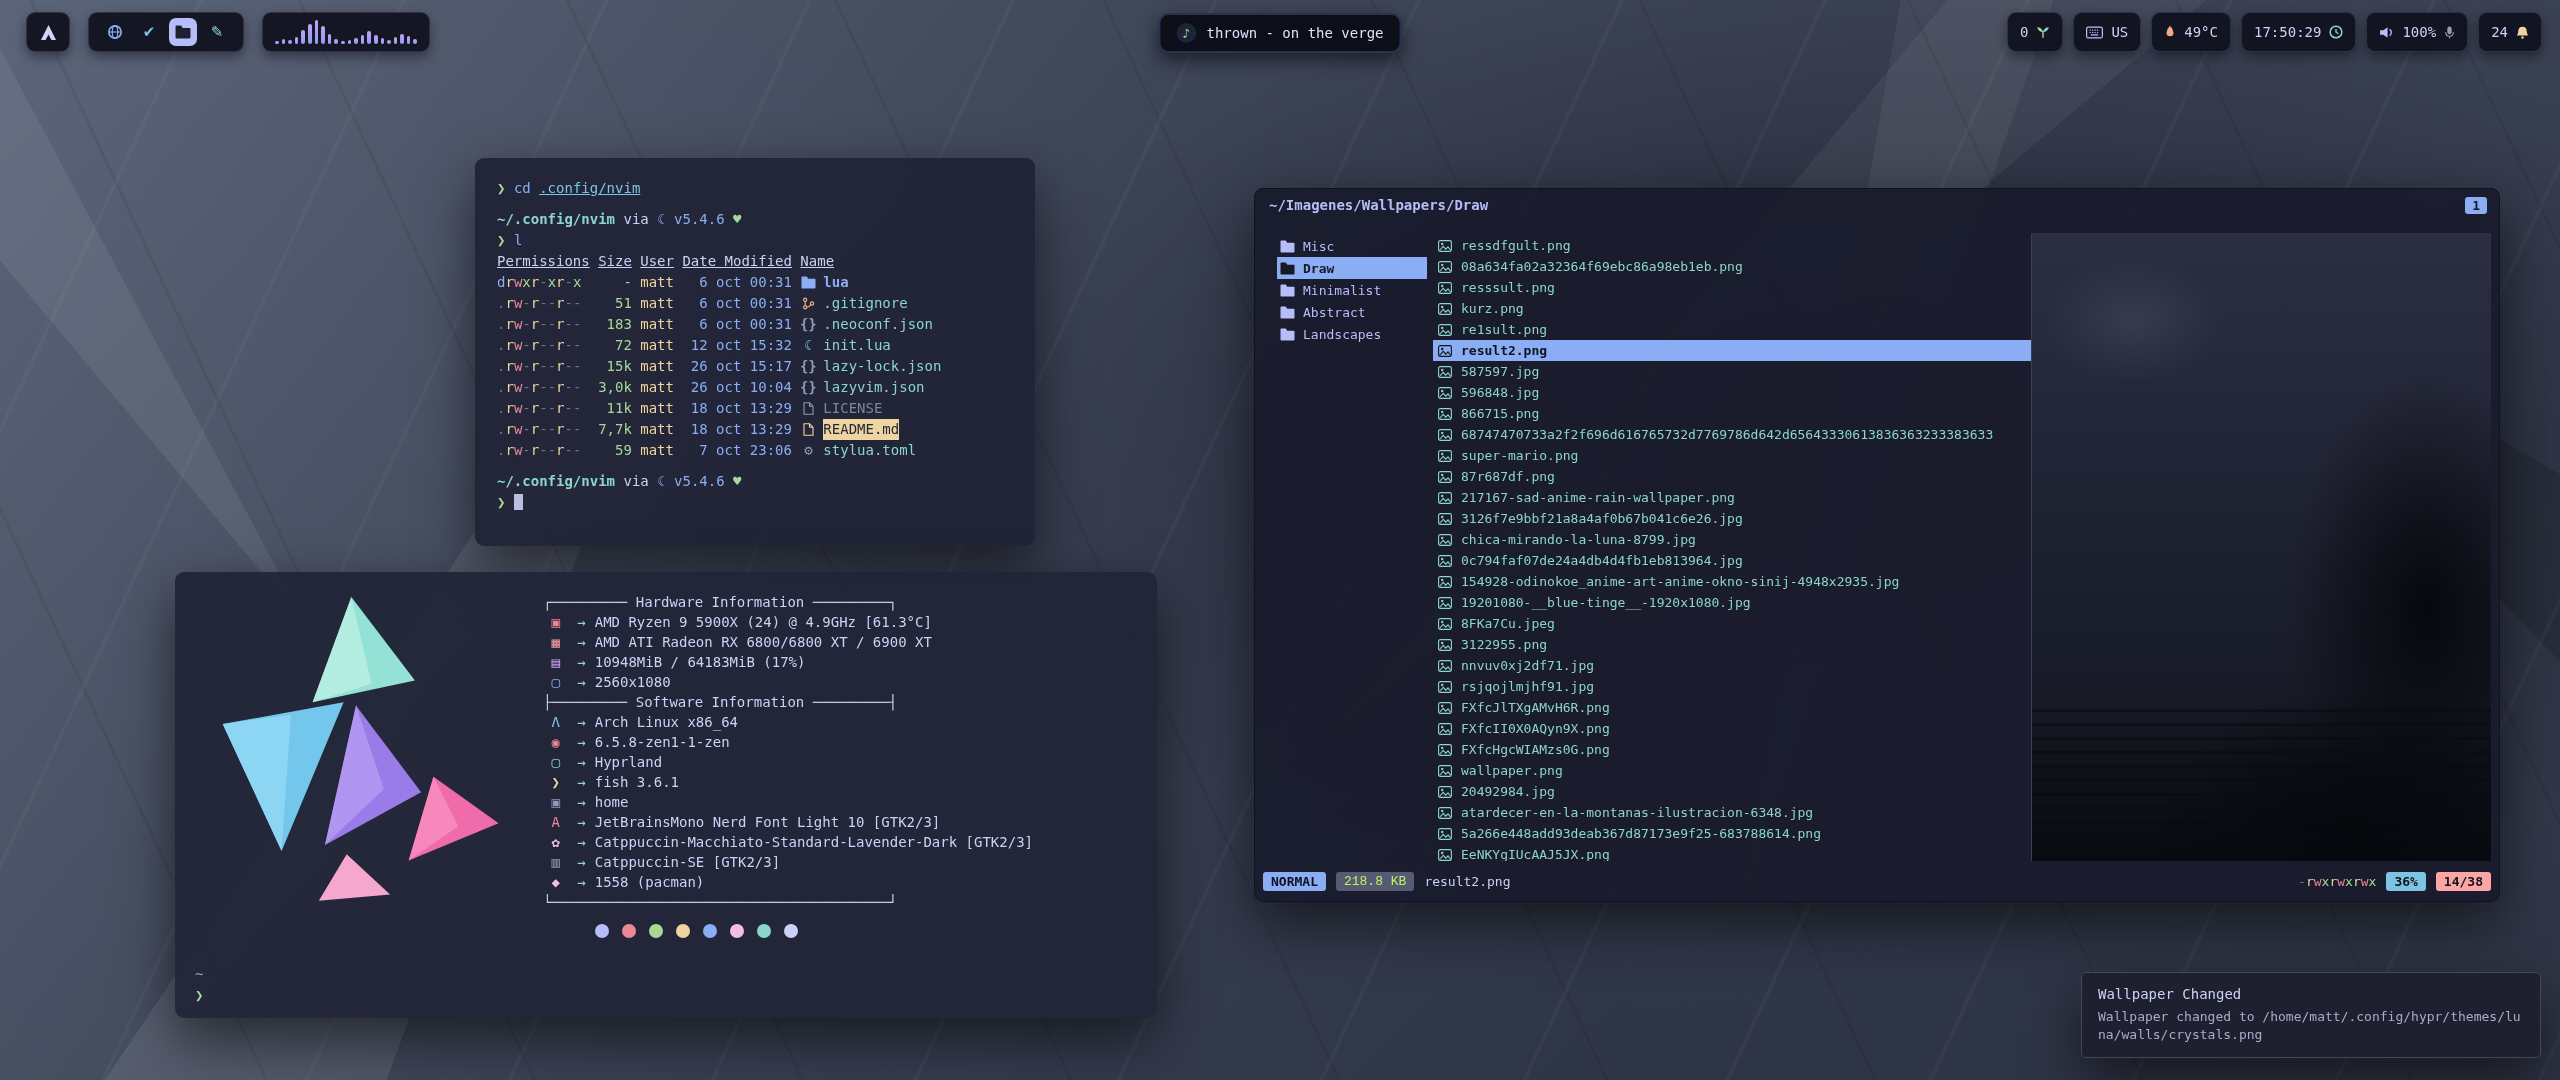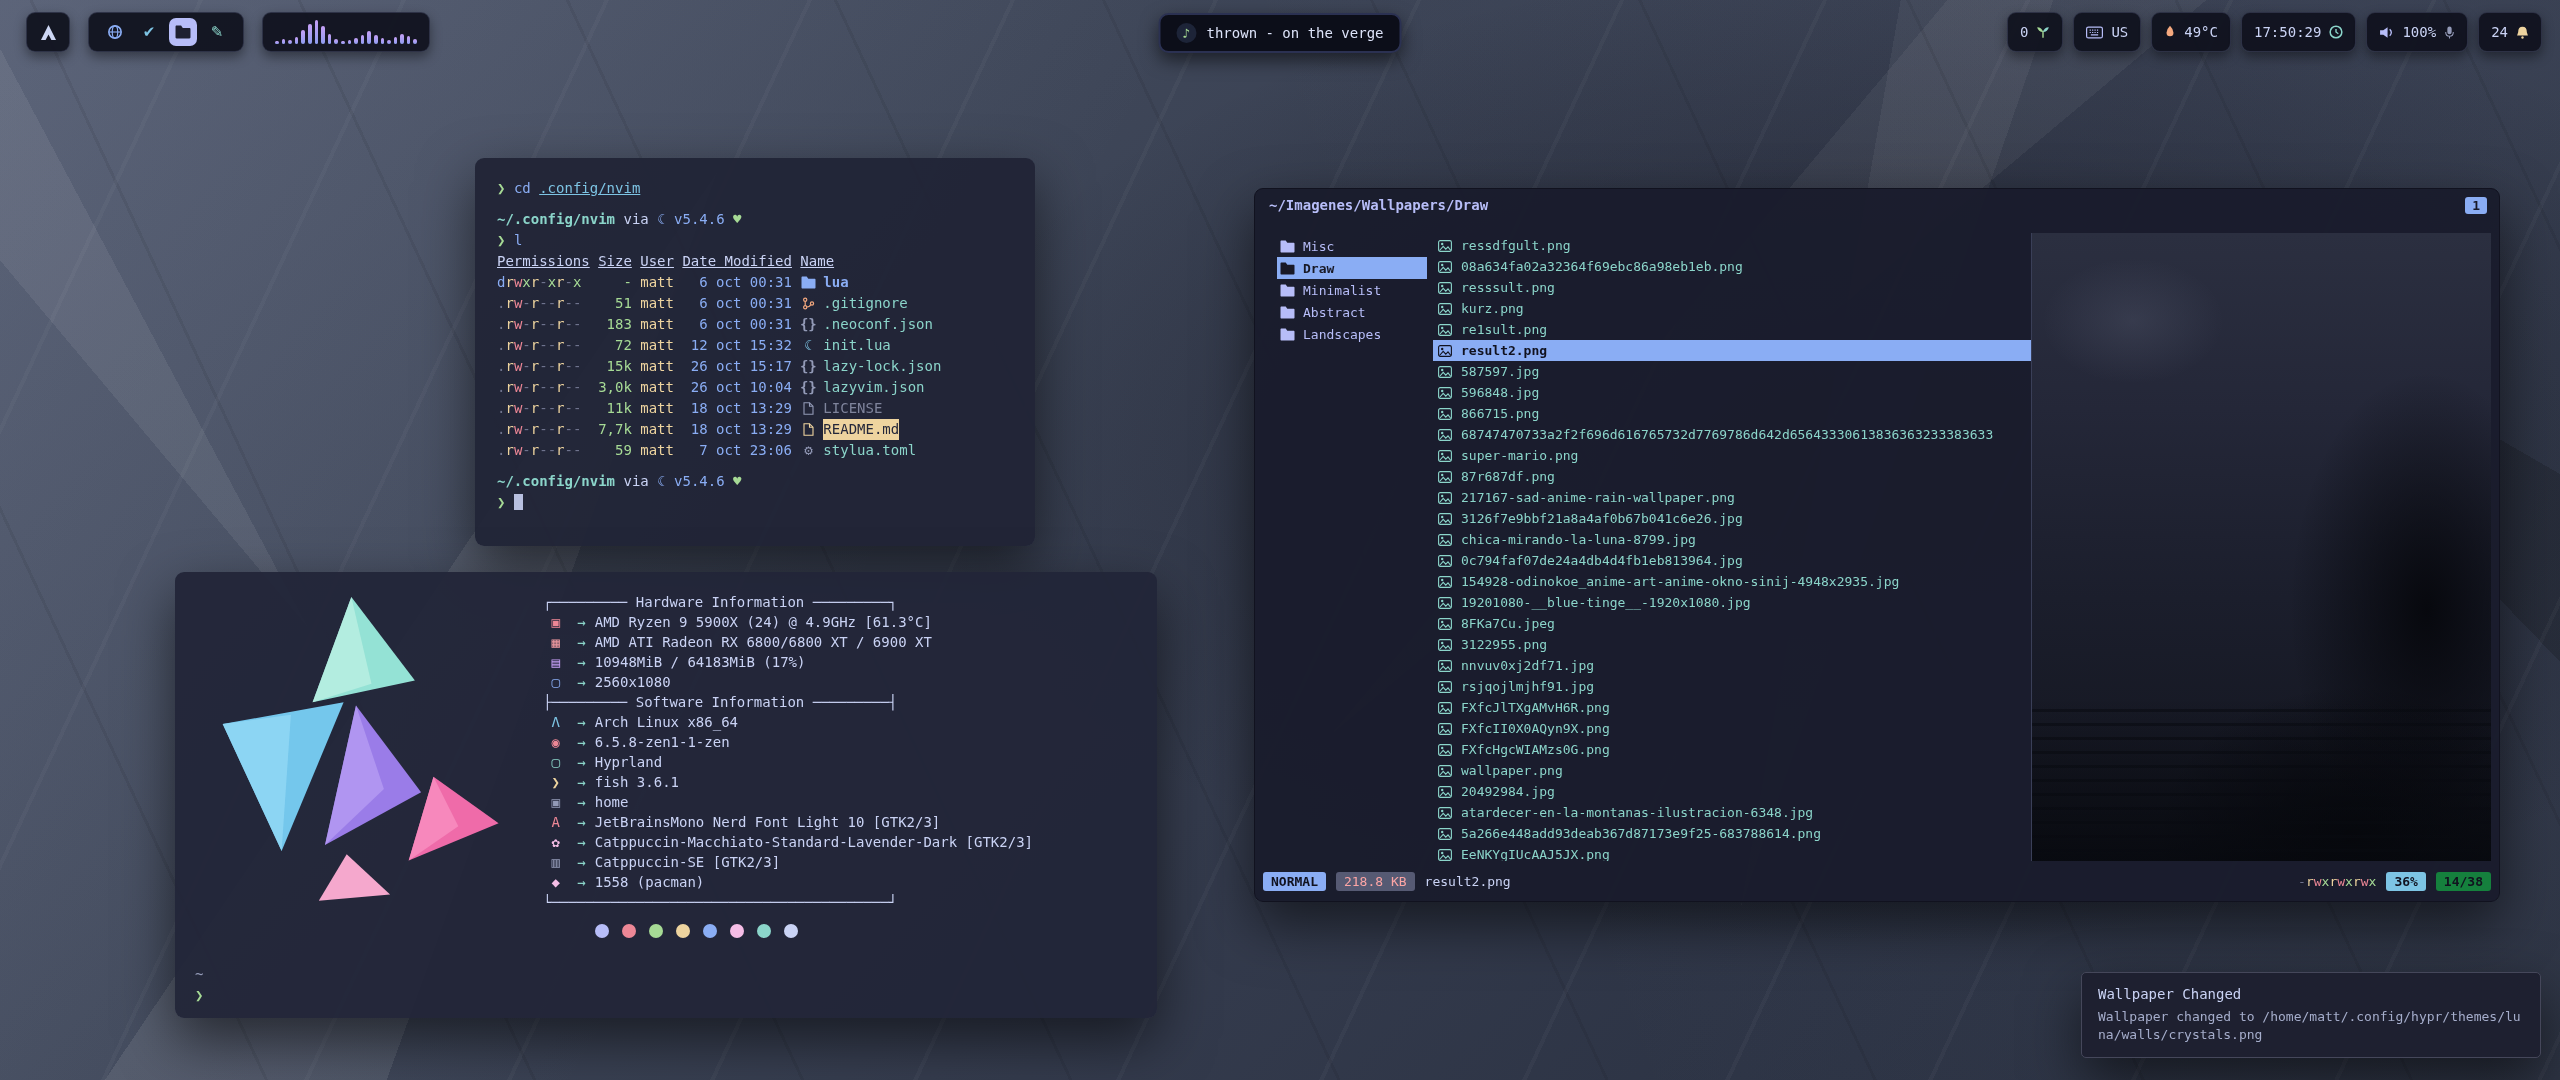--- a/index.html
+++ b/index.html
@@ -110,25 +110,25 @@
       radial-gradient(130px 90px at 22% 14%, rgba(190,200,230,.10), transparent 70%),
       radial-gradient(190px 330px at 86% 60%, rgba(6,7,12,.95), transparent 72%),
       radial-gradient(260px 200px at 70% 96%, rgba(5,6,10,.9), transparent 75%);}
   .fm-preview::after{content:"";position:absolute;left:0;right:0;bottom:0;height:26%;
       background:repeating-linear-gradient(180deg, transparent 0 11px, rgba(8,10,16,.55) 11px 14px),
                  linear-gradient(180deg, transparent, rgba(6,8,13,.8));}
   .fm-status{position:absolute;left:8px;right:8px;bottom:7px;height:26px;display:flex;
              align-items:center;gap:10px;}
   .badge{padding:2px 8px;border-radius:3px;font-size:13px;}
   .b-mode{background:#8aadf4;color:#11121f;font-weight:bold;}
-  .b-size{background:#565a73;color:#fca5a5;}
+  .b-size{background:#565a73;color:#bef264;font-family:Liberation Mono, monospace;}
   .b-fname{color:#cad3f5;}
   .spacer{flex:1;}
   .b-pct{background:#7dc4e4;color:#11121f;font-weight:bold;}
-  .b-pos{background:#15803d;color:#11121f;font-weight:bold;}
+  .b-pos{background:#fca5a5;color:#11121f;font-weight:bold;}
 
   
   .notif{left:2081px;top:972px;width:460px;background:#1e2030;border:1px solid #45475a;
          border-radius:5px;padding:13px 16px;box-sizing:border-box;}
   .notif-title{color:#cad3f5;font-size:14px;margin-bottom:6px;}
   .notif-body{color:#a5adcb;font-size:13px;line-height:18px;word-break:break-all;}
 
   svg{display:block;}
 </style>
 </head>

